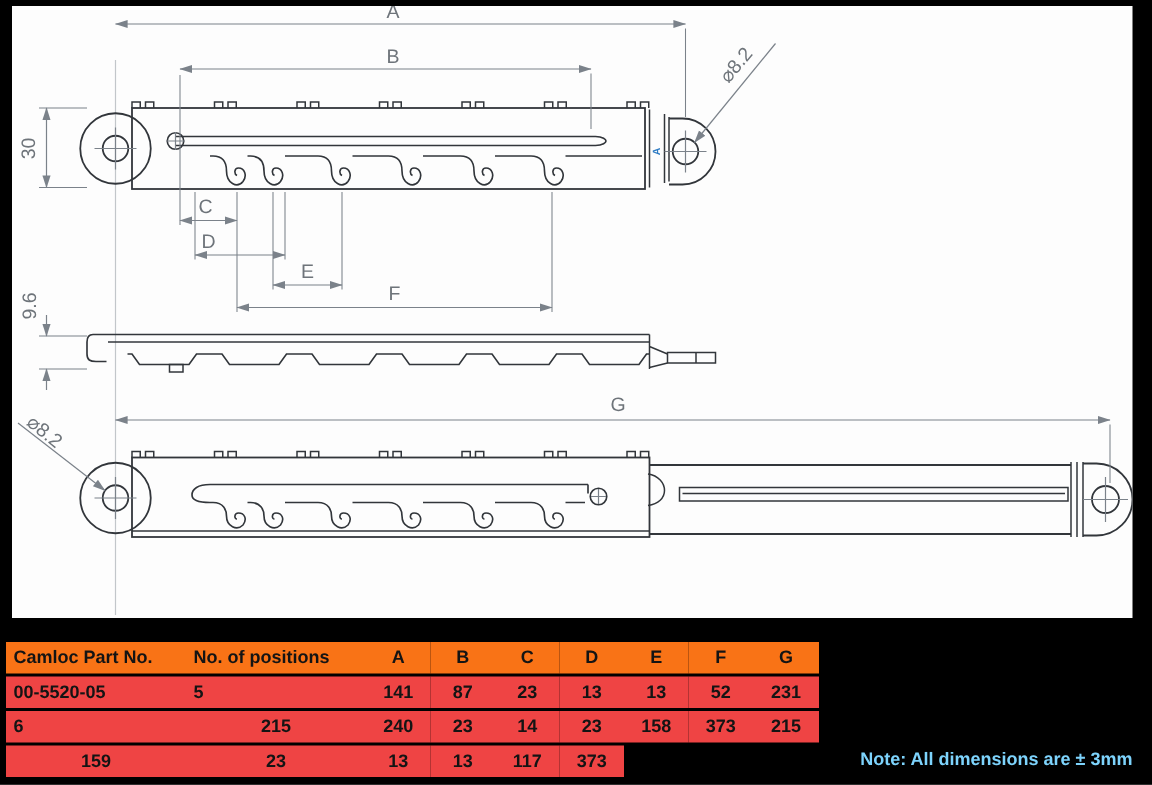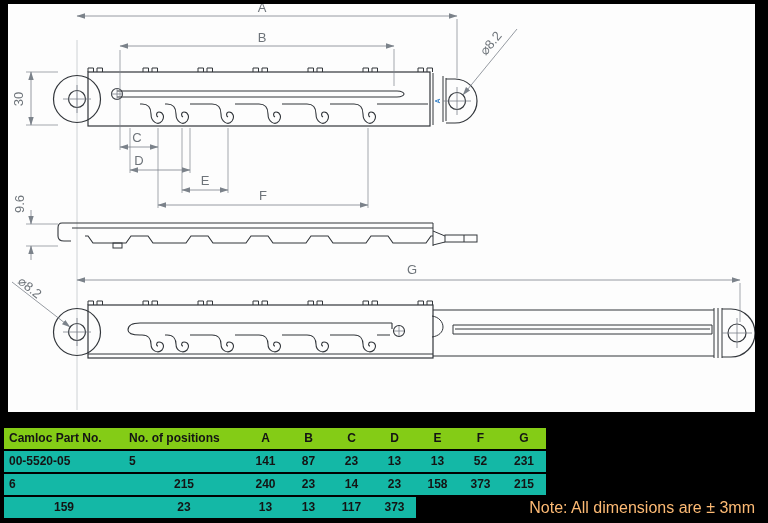--- a/index.html
+++ b/index.html
@@ -5,27 +5,27 @@
   html,body{margin:0;padding:0;background:#000;}
   .stage{position:relative;width:768px;height:523px;background:#000;overflow:hidden;
          font-family:"Liberation Sans",sans-serif;}
   .drawing-area{position:absolute;left:8px;top:4px;width:747px;height:408px;background:#fdfdfd;}
   .drawing-area svg{display:block;}
 
   .parts-table{position:absolute;left:0;top:424px;width:553px;background:#000;
                padding:4px 3px 3px 4px;box-sizing:border-box;
                display:grid;grid-template-columns:120px 120px 43px 43px 43px 43px 43px 43px 44px;
                grid-auto-rows:21px;row-gap:2px;}
-  .cell{background:#14b8a6;color:#141414;font-size:12px;font-weight:bold;
+  .cell{background:#ef4444;color:#141414;font-size:12px;font-weight:bold;
         line-height:21px;text-align:center;white-space:nowrap;overflow:hidden;}
-  .cell.hdr{background:#84cc16;}
+  .cell.hdr{background:#f97316;}
   .cell.lft{text-align:left;padding-left:5px;}
 
-  .note{position:absolute;top:499px;right:13px;color:#fdba74;font-size:16px;
-        font-weight:normal;white-space:nowrap;}
+  .note{position:absolute;top:499px;right:13px;color:#7dd3fc;font-size:12px;
+        font-weight:bold;white-space:nowrap;}
 
   text.dim{font-family:"Liberation Sans",sans-serif;font-size:13px;fill:#6e747a;}
   text.sec{font-family:"Liberation Sans",sans-serif;font-size:7px;font-weight:bold;fill:#2f7cc4;}
 </style>
 </head>
 <body>
 
 <div class="stage">
 
   <div class="drawing-area">

